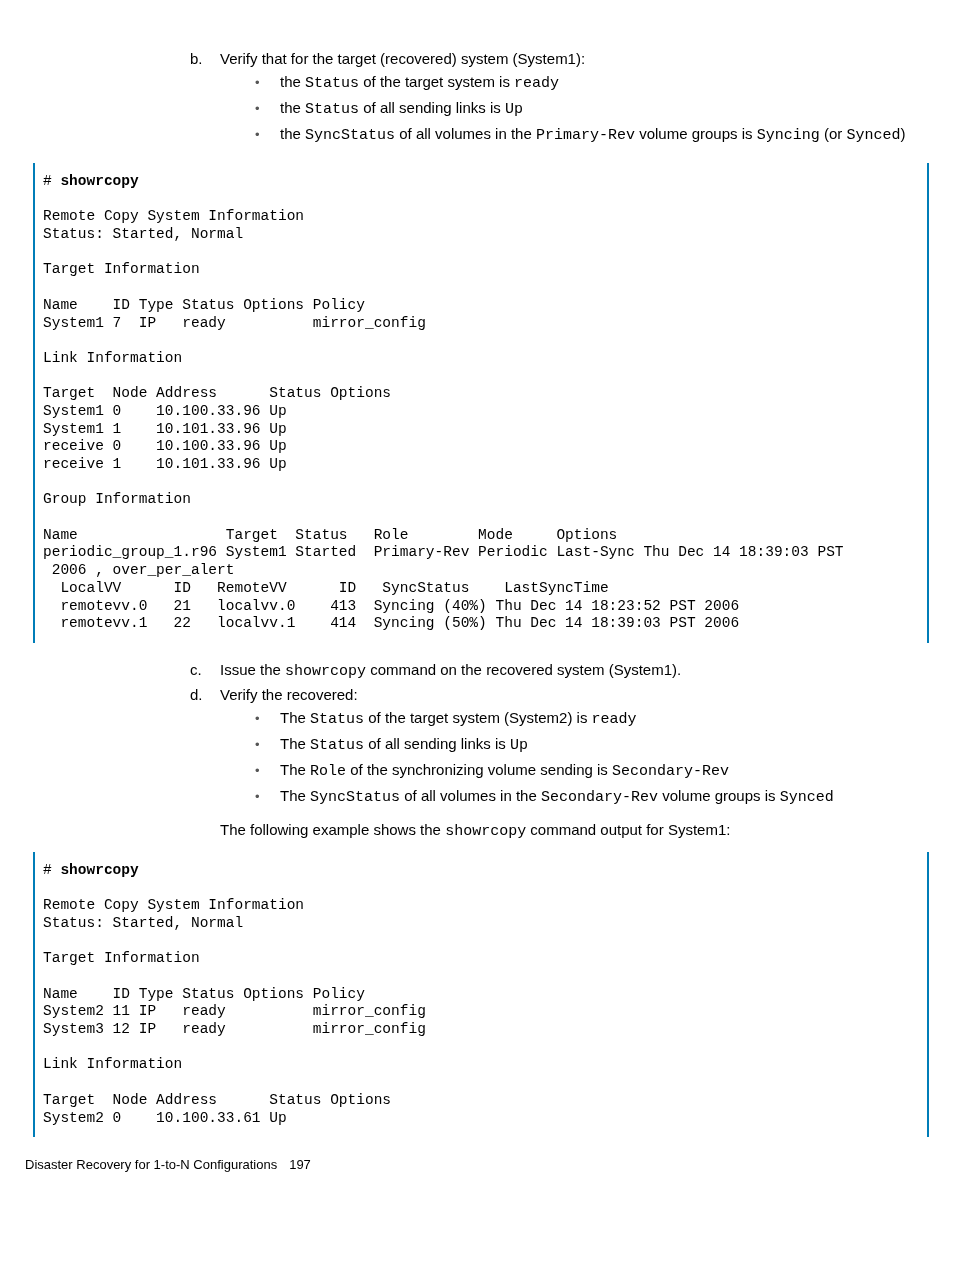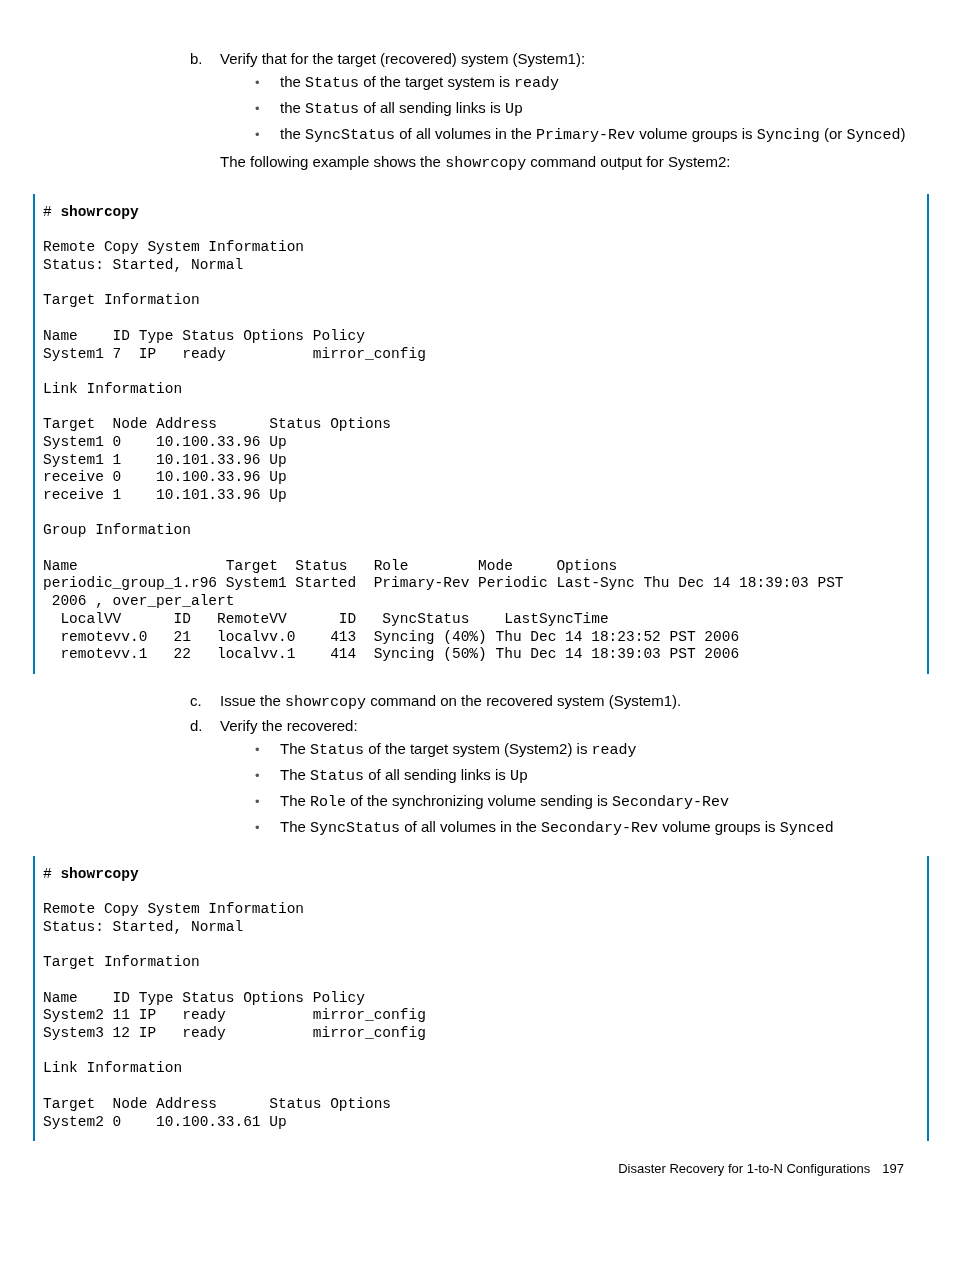--- a/index.html
+++ b/index.html
@@ -63,21 +63,21 @@
     font-family: "Courier New", monospace;
     font-size: 14.5px;
     white-space: pre;
     line-height: 1.22;
     overflow-x: hidden;
   }
   .code-command {
     font-weight: bold;
   }
   .footer {
-    text-align: right;
+    text-align: left;
     font-size: 13px;
     padding-right: 25px;
     margin-top: 20px;
   }
   .footer .pnum {
     margin-left: 12px;
   }
 </style>
 </head>
 <body>
@@ -96,21 +96,20 @@
           </div>
           <div class="bullet-item">
             <div class="bullet-marker">•</div>
             <div class="bullet-body"><span>the </span><span class="mono">Status</span><span> of all sending links is </span><span class="mono">Up</span></div>
           </div>
           <div class="bullet-item">
             <div class="bullet-marker">•</div>
             <div class="bullet-body"><span>the </span><span class="mono">SyncStatus</span><span> of all volumes in the </span><span class="mono">Primary-Rev</span><span> volume groups is </span><span class="mono">Syncing</span><span> (or </span><span class="mono">Synced</span><span>)</span></div>
           </div>
         </div>
-        <div class="para"><span>The following example shows the </span><span class="mono">showrcopy</span><span> command output for System2:</span></div>
       </div>
     </div>
   </div>
 
   <div class="code-block"><span># </span><span class="code-command">showrcopy</span>
 <span>
 Remote Copy System Information
 Status: Started, Normal
 
 Target Information
@@ -158,20 +157,21 @@
             <div class="bullet-marker">•</div>
             <div class="bullet-body"><span>The </span><span class="mono">Role</span><span> of the synchronizing volume sending is </span><span class="mono">Secondary-Rev</span></div>
           </div>
           <div class="bullet-item">
             <div class="bullet-marker">•</div>
             <div class="bullet-body"><span>The </span><span class="mono">SyncStatus</span><span> of all volumes in the </span><span class="mono">Secondary-Rev</span><span> volume groups is </span><span class="mono">Synced</span></div>
           </div>
         </div>
       </div>
     </div>
+    <div class="para" style="margin-left:30px"><span>The following example shows the </span><span class="mono">showrcopy</span><span> command output for System1:</span></div>
   </div>
 
   <div class="code-block"><span># </span><span class="code-command">showrcopy</span>
 <span>
 Remote Copy System Information
 Status: Started, Normal
 
 Target Information
 
 Name    ID Type Status Options Policy

